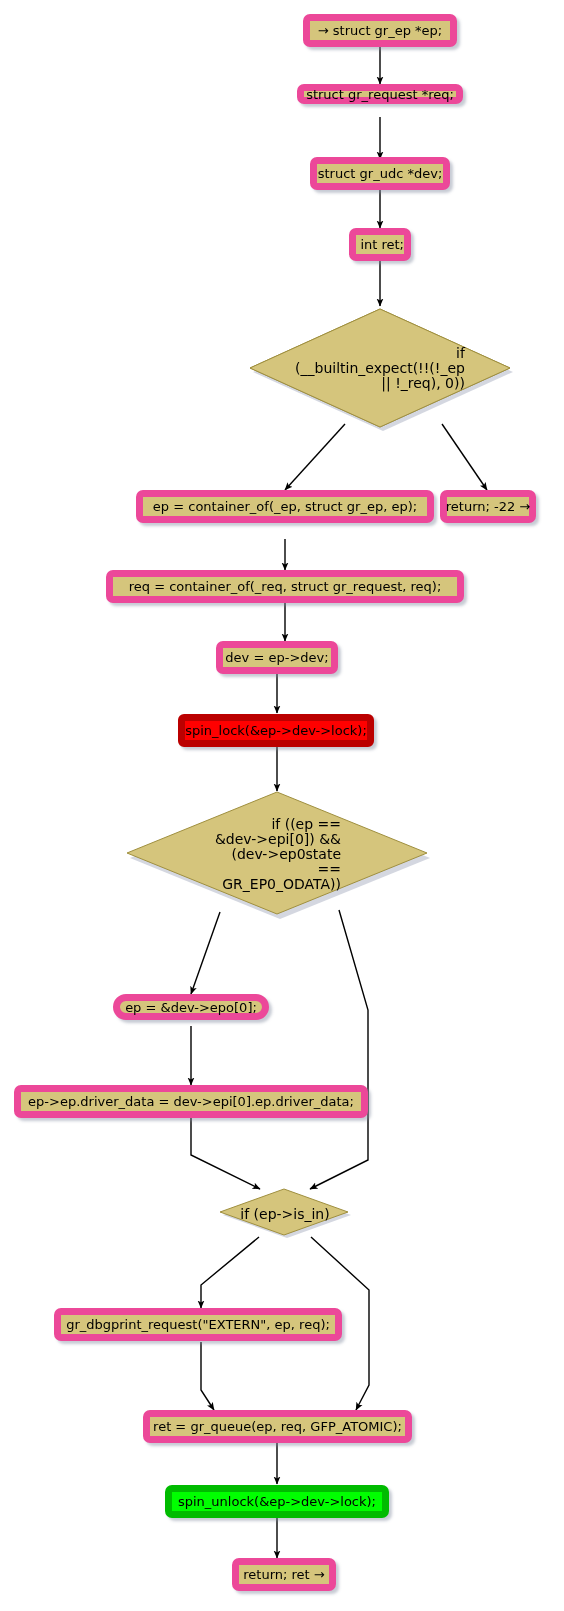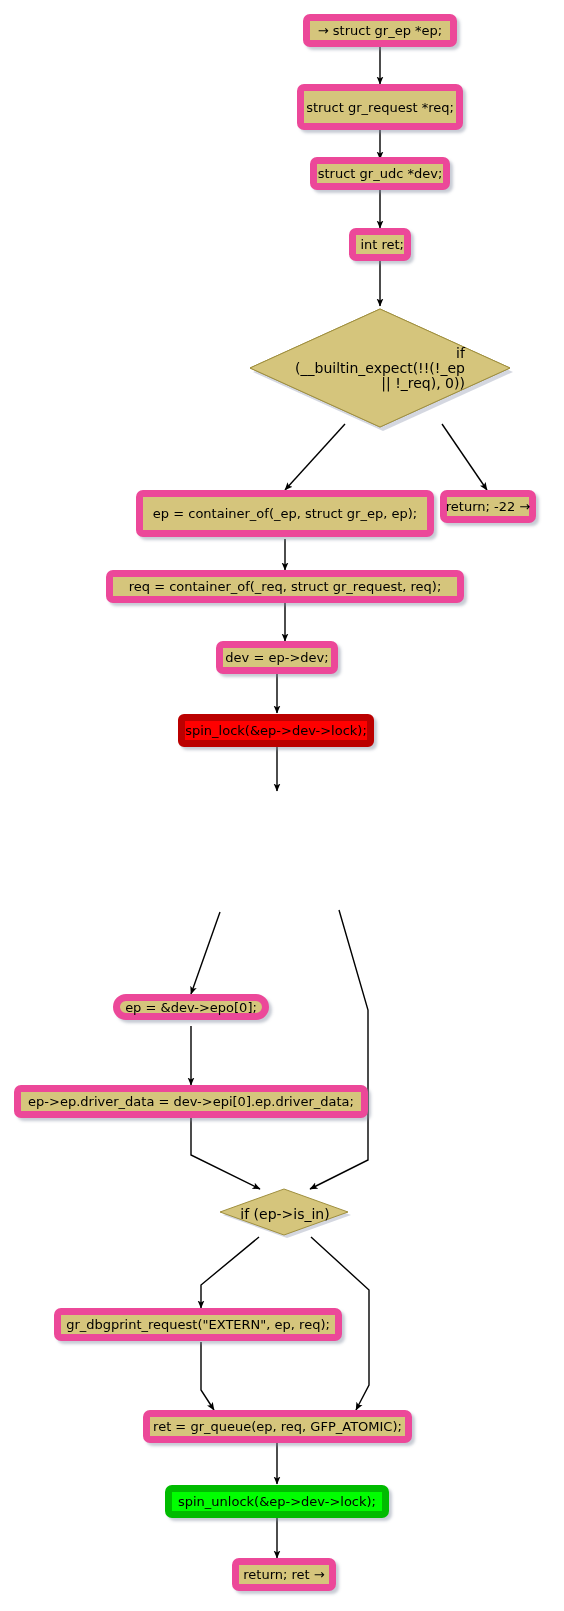--- a/index.html
+++ b/index.html
@@ -129,21 +129,21 @@
       <path d="M277,1443 L277,1484"></path>
 
       <path d="M277,1518 L277,1558"></path>
     </g>
   </svg>
 
   <div class="node" style="left:303px; top:14px; width:154px; height:33px;">
     <span>→ struct gr_ep *ep;</span>
   </div>
 
-  <div class="node" style="left:297px; top:84px; width:166px; height:46px;">
+  <div class="node" style="left:297px; top:84px; width:166px; height:20px;">
     <span>struct gr_request *req;</span>
   </div>
 
   <div class="node" style="left:310px; top:157px; width:140px; height:33px;">
     <span>struct gr_udc *dev;</span>
   </div>
 
   <div class="node" style="left:349px; top:228px; width:62px; height:33px;justify-content:flex-end;">
     <span>int ret;</span>
   </div>
@@ -152,40 +152,51 @@
     <svg class="shape" viewBox="0 0 272 126">
       <polygon points="136,4 266,63 136,122 6,63" fill="#d5c57c" stroke="#9f8f3f" stroke-width="1" style="filter:none"></polygon>
       <polygon points="139,8 269,67 139,126 9,67" fill="#8d97ad" opacity="0.38"></polygon>
       <polygon points="136,4 266,63 136,122 6,63" fill="#d5c57c" stroke="#9f8f3f" stroke-width="1"></polygon>
     </svg>
     <div class="dlabel">if
 (__builtin_expect(!!(!_ep
 || !_req), 0))</div>
   </div>
 
-  <div class="node" style="left:136px; top:490px; width:298px; height:47px;">
+  <div class="node" style="left:136px; top:490px; width:298px; height:33px;">
     <span>ep = container_of(_ep, struct gr_ep, ep);</span>
   </div>
 
   <div class="node" style="left:440px; top:490px; width:96px; height:33px;">
     <span>return; -22 →</span>
   </div>
 
   <div class="node" style="left:106px; top:570px; width:358px; height:33px;">
     <span>req = container_of(_req, struct gr_request, req);</span>
   </div>
 
   <div class="node" style="left:216px; top:641px; width:122px; height:33px;">
     <span>dev = ep-&gt;dev;</span>
   </div>
 
   <div class="node red" style="left:178px; top:714px; width:196px; height:33px;">
     <span>spin_lock(&amp;ep-&gt;dev-&gt;lock);</span>
   </div>
 
+  <div class="diamond" style="left:123px; top:789px; width:310px; height:130px;">
+    <svg class="shape" viewBox="0 0 310 130">
+      <polygon points="157,8 307,69 157,130 7,69" fill="#8d97ad" opacity="0.38"></polygon>
+      <polygon points="154,3 304,64 154,125 4,64" fill="#d5c57c" stroke="#9f8f3f" stroke-width="1"></polygon>
+    </svg>
+    <div class="dlabel" style="padding-right:6px;">if ((ep ==
+&amp;dev-&gt;epi[0]) &amp;&amp;
+(dev-&gt;ep0state
+==
+GR_EP0_ODATA))</div>
+  </div>
 
   <div class="node" style="left:113px; top:994px; width:156px; height:26px;border-radius:16px;">
     <span>ep = &amp;dev-&gt;epo[0];</span>
   </div>
 
   <div class="node" style="left:14px; top:1085px; width:354px; height:33px;">
     <span>ep-&gt;ep.driver_data = dev-&gt;epi[0].ep.driver_data;</span>
   </div>
 
   <div class="diamond" style="left:217px; top:1188px; width:136px; height:52px;">

